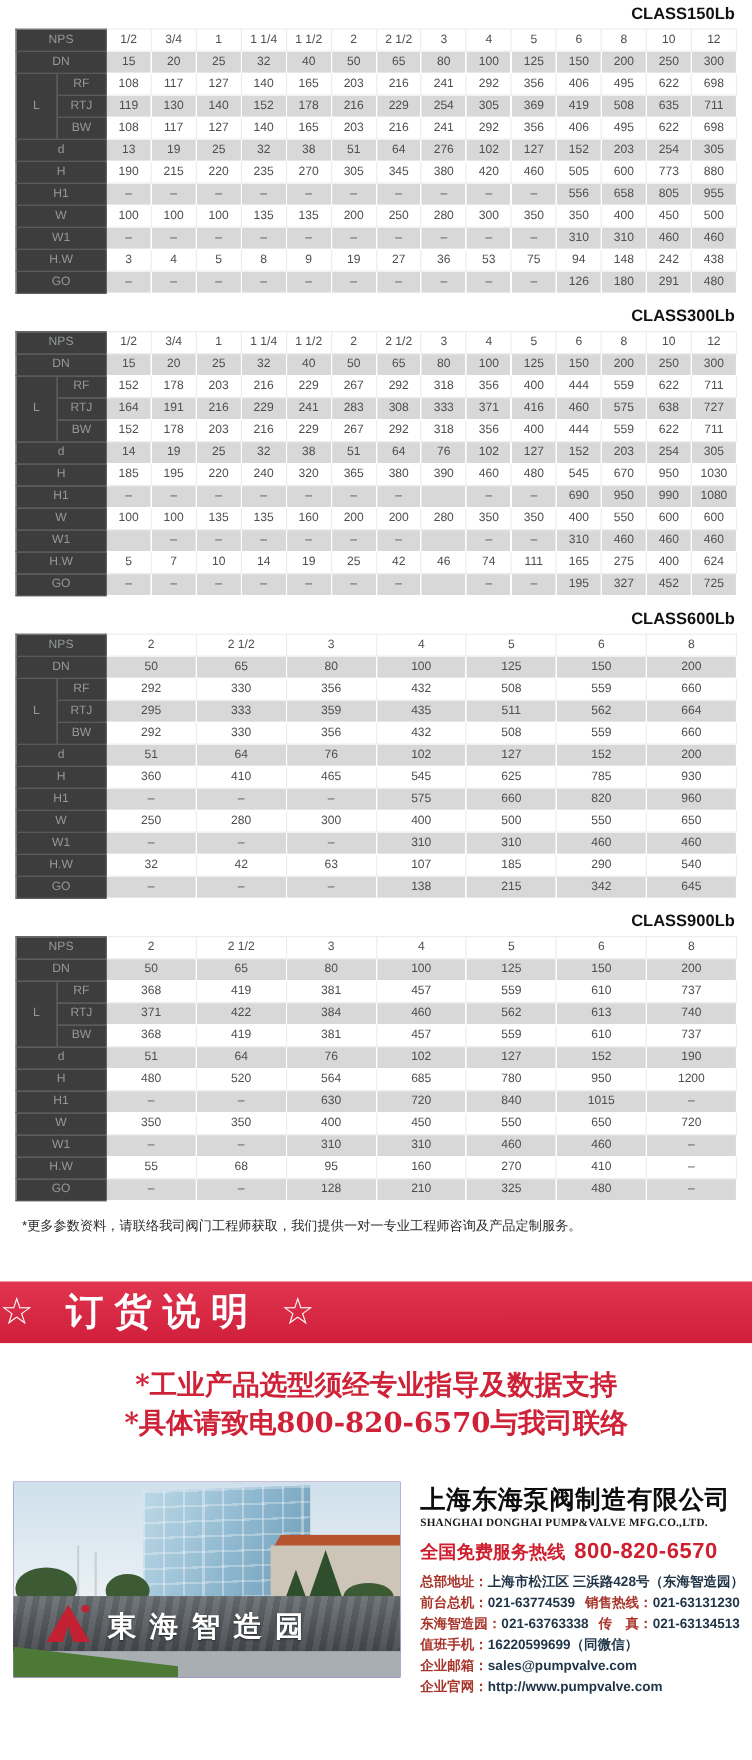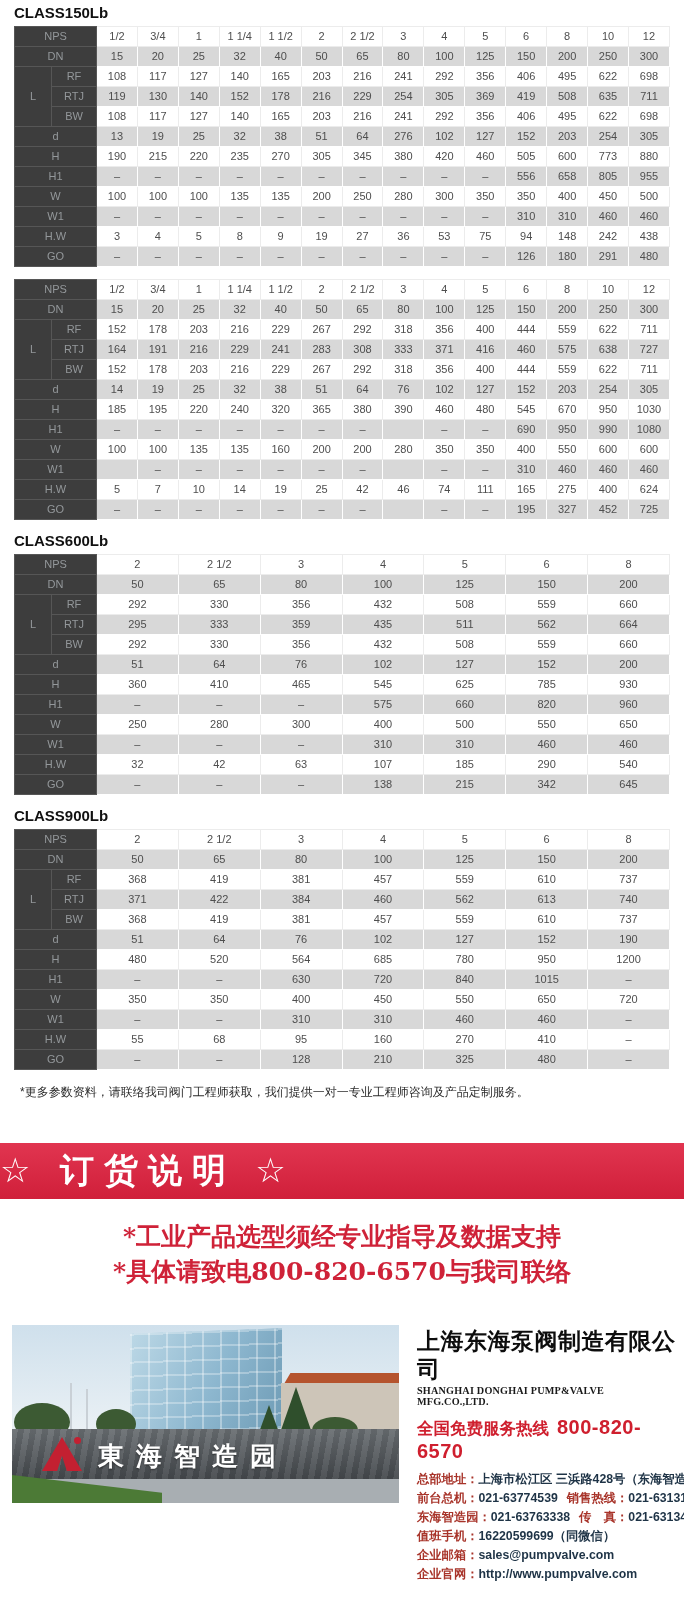--- a/index.html
+++ b/index.html
@@ -1,37 +1,37 @@
 <!DOCTYPE html>
 <html><head>
 <meta charset="utf-8">
 <style>
   html,body{margin:0;padding:0;background:#fff;}
   .page{width:684px;height:1600px;position:relative;overflow:hidden;background:#fff;
         font-family:"Liberation Sans","DejaVu Sans",sans-serif;}
   .tables{padding:4px 14px 0 14px;}
   .tbl-block{margin-bottom:12px;}
-  .tbl-title{font-size:15px;font-weight:700;color:#111;
+  .tbl-title{font-size:15px;font-weight:700;color:#111;text-align:right;
              height:18px;line-height:18px;margin:0 2px 4px 0;}
   table.dim{width:100%;border-collapse:collapse;table-layout:fixed;}
   table.dim th{background:#3d3d3d;color:#94989b;font-weight:400;font-size:11px;
                border:1px solid #565656;height:19px;line-height:19px;text-align:center;padding:0;}
   table.dim td{text-align:center;font-size:11px;color:#4e4e4e;height:19px;line-height:19px;
                padding:0;border:1px solid #ececec;background:#fff;overflow:hidden;white-space:nowrap;}
   table.dim tr.g td{background:#d8d8d8;border-color:#fff;}
   .param-note{font-size:12px;color:#2b2b2b;margin:14px 4px 0 6px;}
   .banner{margin-top:42px;height:56px;background:linear-gradient(180deg,#e13550,#d01f3a);
           display:flex;align-items:center;justify-content:flex-start;}
   .banner-title{color:#fff;font-size:34px;font-weight:900;letter-spacing:10px;margin:0;}
   .notices{margin-top:20px;text-align:center;}
   .notice-line{font-size:25px;line-height:35px;font-weight:900;color:#cf2238;
                font-family:"DejaVu Serif","Liberation Serif",serif;}
   .footer{margin-top:36px;display:flex;gap:18px;padding:0 8px 0 12px;}
   
-  .photo{position:relative;width:352px;height:178px;overflow:hidden;flex:none;background:#4c1d95;padding-left:35px;}
+  .photo{position:relative;width:352px;height:178px;overflow:hidden;flex:none;background:#4c1d95;}
   .sky{position:absolute;left:0;top:0;right:0;height:120px;
        background:linear-gradient(180deg,#cfe0ec,#eef3f6);}
   .glass{position:absolute;left:118px;top:6px;width:152px;height:100px;
          background:linear-gradient(180deg,#aacbdd,#7fa9c2);
          background-image:repeating-linear-gradient(90deg,rgba(255,255,255,.35) 0 2px,rgba(0,0,0,0) 2px 18px),
                           repeating-linear-gradient(180deg,rgba(255,255,255,.3) 0 2px,rgba(0,0,0,0) 2px 14px),
                           linear-gradient(115deg,#bcd8e6 0%,#8db7cf 55%,#6f9cb6 100%);
          transform:skewY(-2deg);}
   .bldg-right{position:absolute;right:0;top:58px;width:118px;height:48px;background:#cdc5b8;}
   .roof-right{position:absolute;right:0;top:48px;width:118px;height:16px;background:#b5542e;
@@ -296,20 +296,21 @@
               <td>–</td>
               <td>126</td>
               <td>180</td>
               <td>291</td>
               <td>480</td>
             </tr>
           </tbody>
         </table>
     </div>
     <div class="tbl-block">
+      <div class="tbl-title">CLASS300Lb</div>
       <table class="dim">
           <colgroup>
             <col style="width: 37px;">
             <col style="width: 45px;">
             <col>
             <col>
             <col>
             <col>
             <col>
             <col>

